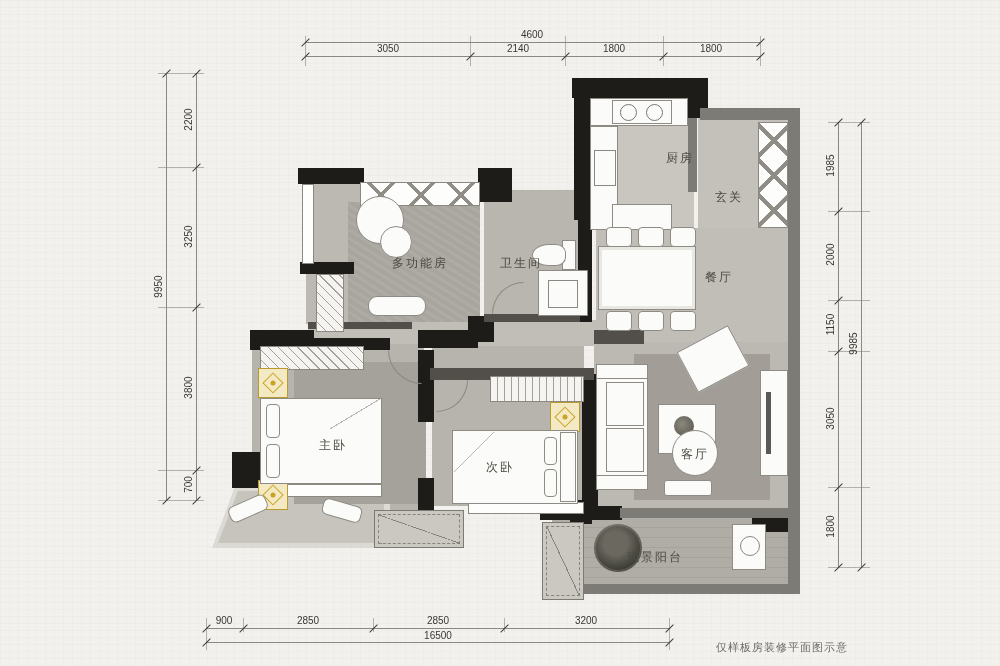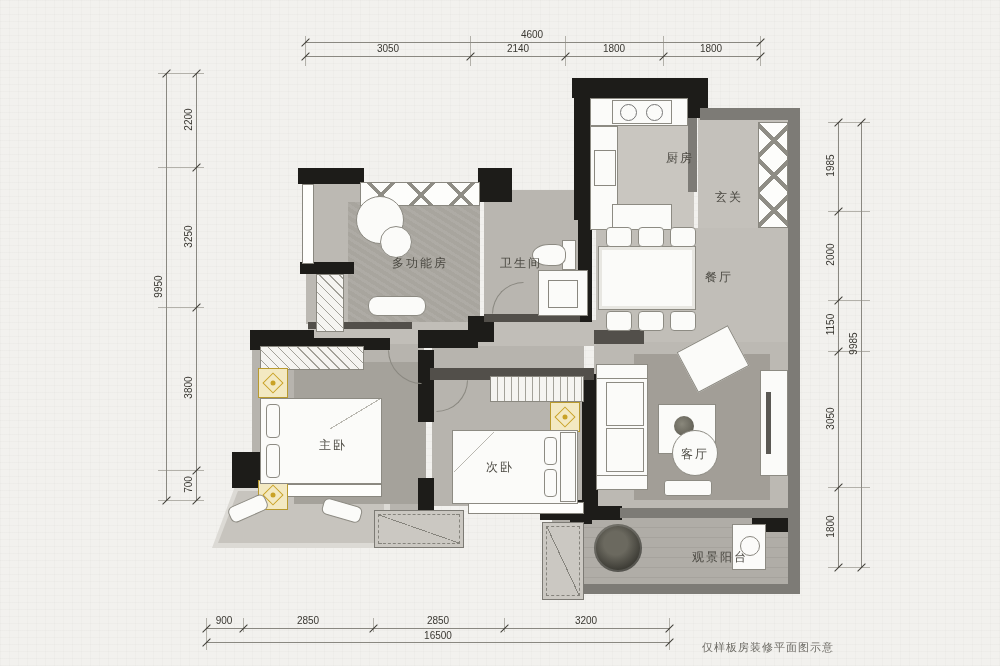--- a/index.html
+++ b/index.html
@@ -175,21 +175,21 @@
     </div>
 
   <div class="lbl" style="left:666px;top:150px">厨房</div>
   <div class="lbl" style="left:715px;top:189px">玄关</div>
   <div class="lbl" style="left:500px;top:255px">卫生间</div>
   <div class="lbl" style="left:392px;top:255px">多功能房</div>
   <div class="lbl" style="left:705px;top:269px">餐厅</div>
   <div class="lbl" style="left:319px;top:437px">主卧</div>
   <div class="lbl" style="left:486px;top:459px">次卧</div>
   <div class="lbl" style="left:681px;top:446px">客厅</div>
-  <div class="lbl" style="left:692px;top:549px">观景阳台</div>
+  <div class="lbl" style="left:627px;top:549px">观景阳台</div>
 
   <div class="ext" style="left:305px;top:36px;width:1px;height:30px"></div>
   <div class="ext" style="left:470px;top:36px;width:1px;height:30px"></div>
   <div class="ext" style="left:565px;top:36px;width:1px;height:30px"></div>
   <div class="ext" style="left:663px;top:36px;width:1px;height:30px"></div>
   <div class="ext" style="left:760px;top:36px;width:1px;height:30px"></div>
   <div class="line" style="left:305px;top:42px;width:455px;height:1px"></div>
   <div class="line" style="left:305px;top:56px;width:455px;height:1px"></div>
   <i class="tk" style="left:300px;top:42px"></i>
   <i class="tk" style="left:755px;top:42px"></i>
@@ -260,15 +260,15 @@
   <i class="tk" style="left:499px;top:628px"></i>
   <i class="tk" style="left:664px;top:628px"></i>
   <i class="tk" style="left:201px;top:642px"></i>
   <i class="tk" style="left:664px;top:642px"></i>
   <span class="dimtxt" style="left:204px;top:615px;width:40px">900</span>
   <span class="dimtxt" style="left:288px;top:615px;width:40px">2850</span>
   <span class="dimtxt" style="left:418px;top:615px;width:40px">2850</span>
   <span class="dimtxt" style="left:566px;top:615px;width:40px">3200</span>
   <span class="dimtxt" style="left:415px;top:630px;width:46px">16500</span>
 
-  <div class="dimtxt" style="left:688px;top:640px;width:160px;font-size:11px;color:#6b6963;letter-spacing:1px">仅样板房装修平面图示意</div>
+  <div class="dimtxt" style="left:688px;top:640px;width:160px;font-size:11px;color:#6b6963;text-align:right;letter-spacing:1px">仅样板房装修平面图示意</div>
 
 </div>
 
 </body></html>

